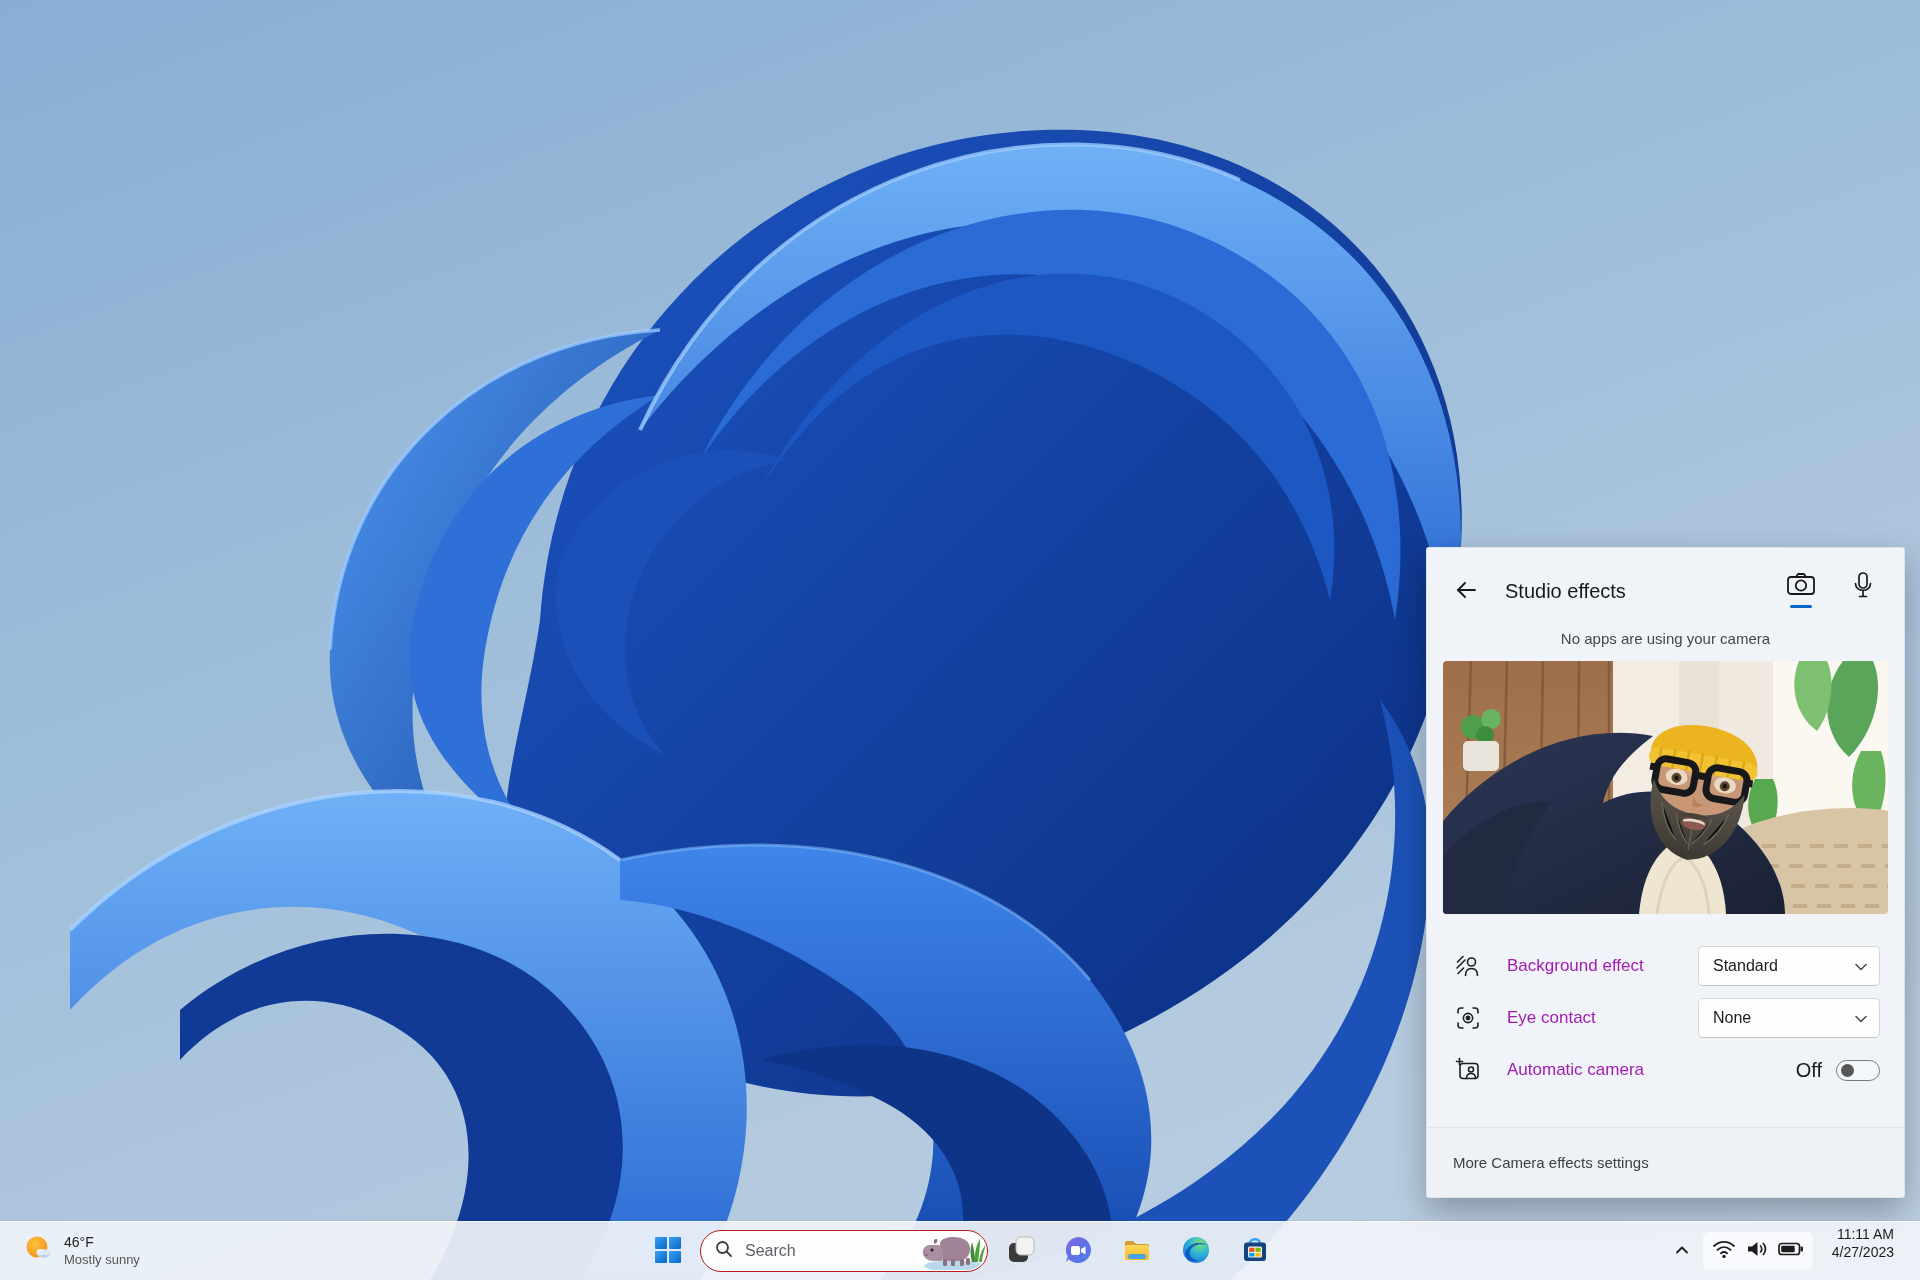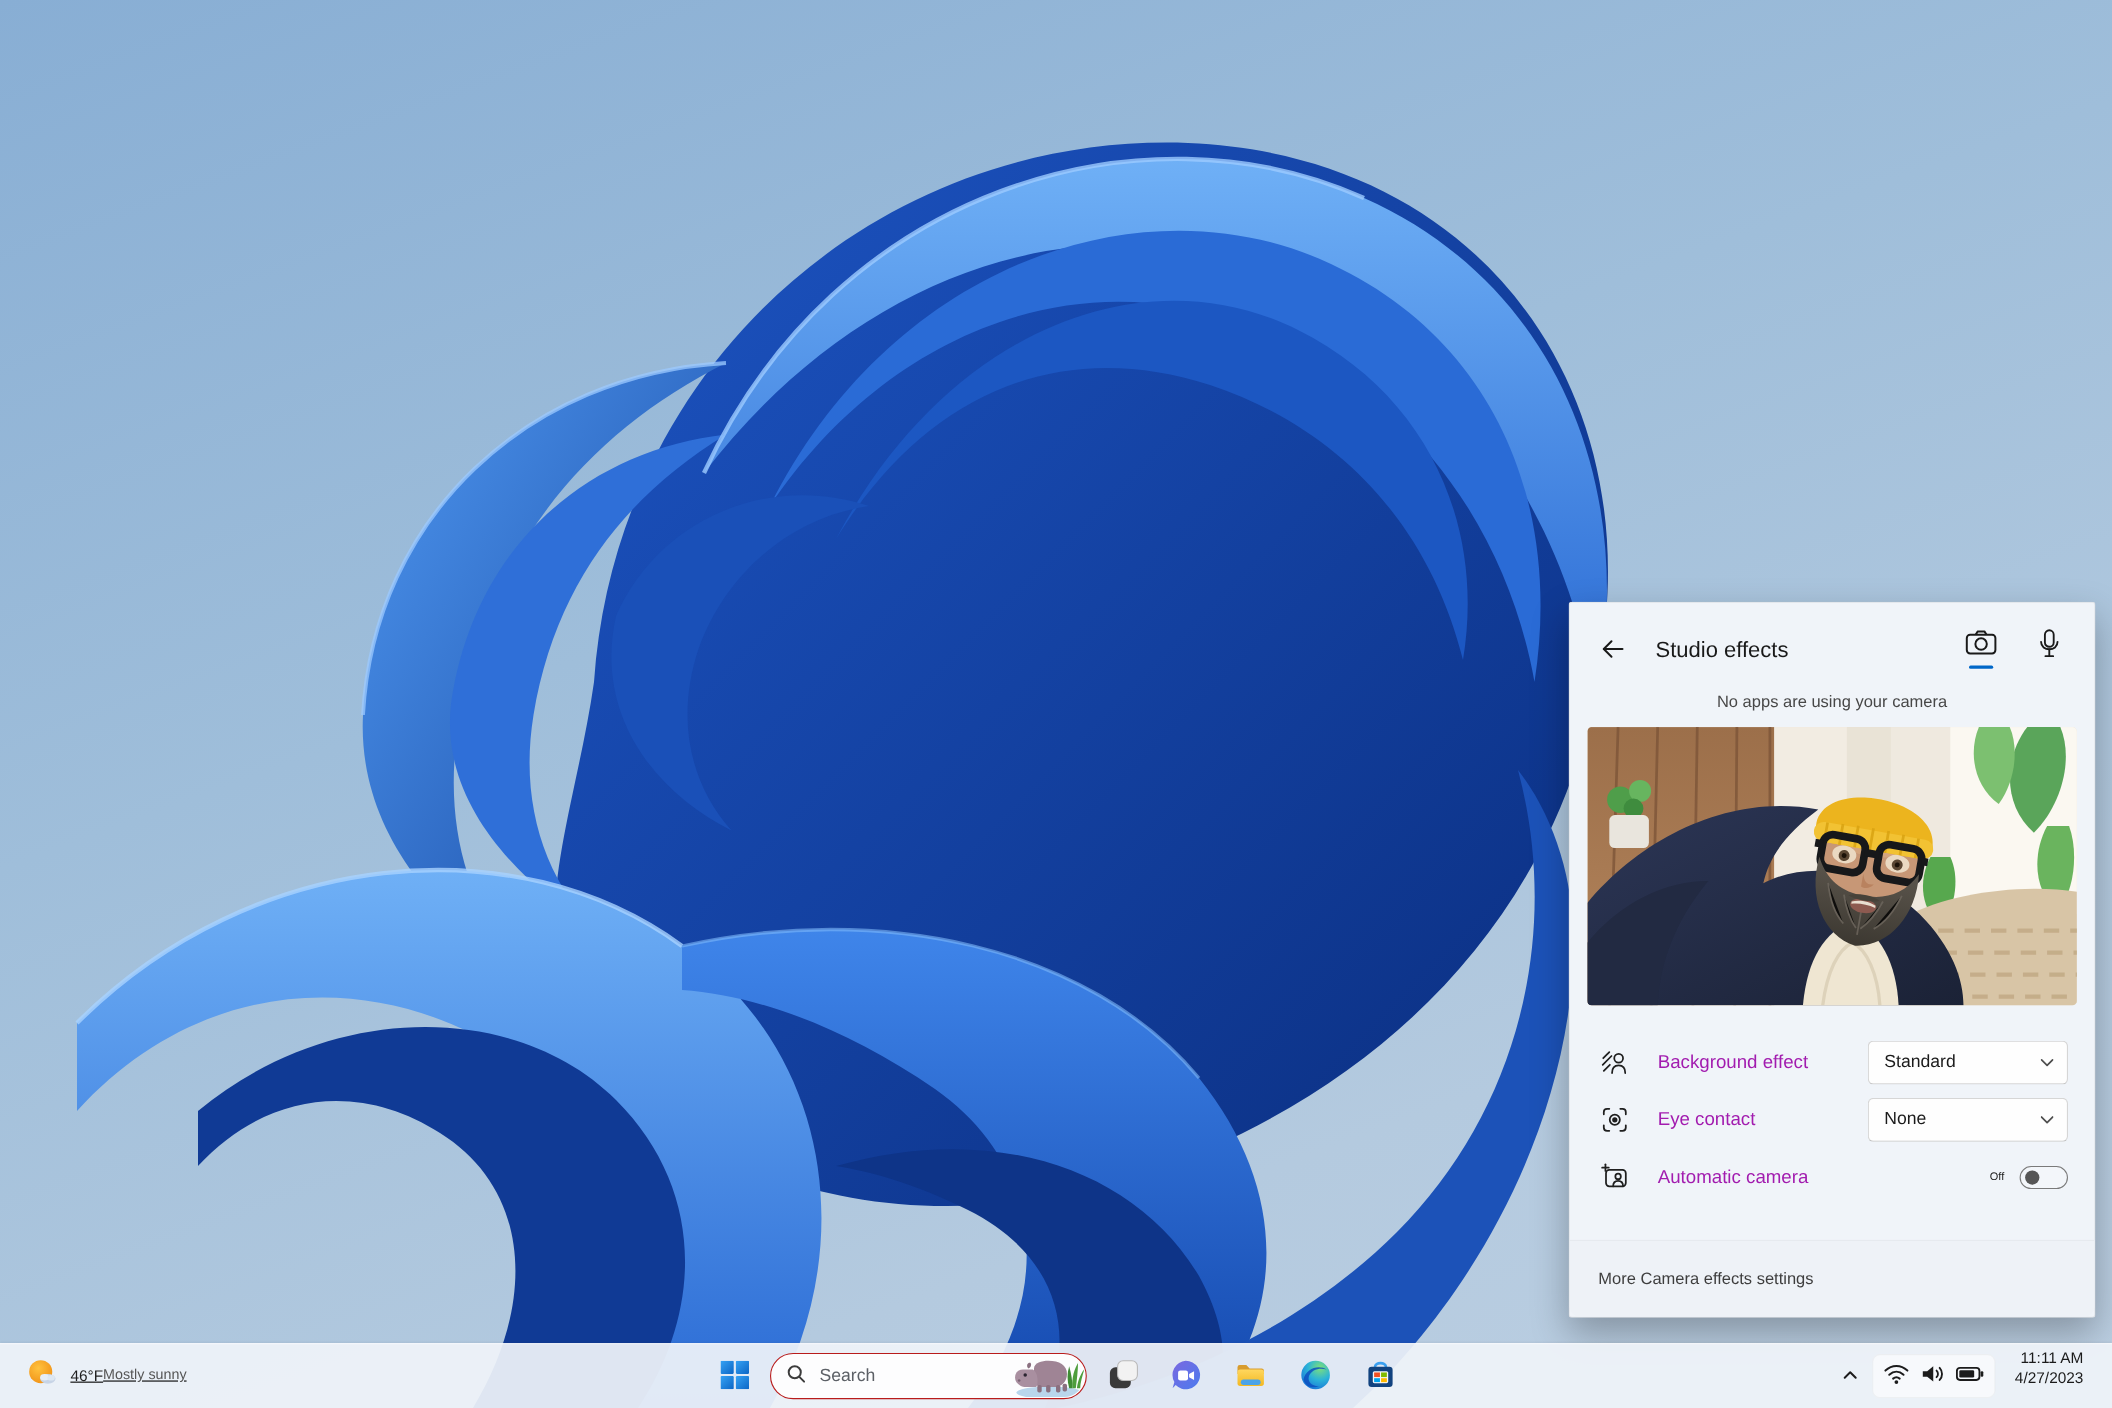--- a/index.html
+++ b/index.html
@@ -25,35 +25,35 @@
   .preview{margin:14px 16px 0 16px;height:253px;border-radius:4px;overflow:hidden;background:#e8e2d8;}
   .rows{margin-top:26px;}
   .row{display:flex;align-items:center;height:52px;padding:0 24px 0 28px;}
   .row-icon{width:26px;height:26px;flex:0 0 26px;display:flex;align-items:center;}
   .row-label{margin-left:26px;font-size:17px;color:#a21caf;}
   .row-control{margin-left:auto;display:flex;align-items:center;}
   .dropdown{width:182px;height:40px;background:#fefefe;border:1px solid #d6d6d6;border-bottom-color:#c2c2c2;
     border-radius:5px;display:flex;align-items:center;padding:0 12px 0 14px;box-sizing:border-box;cursor:pointer;}
   .dropdown-value{font-size:16px;color:#1b1b1b;}
   .dropdown-chevron{margin-left:auto;}
-  .off-label{font-size:10px;color:#1b1b1b;margin-right:14px;margin-left:16px;}
+  .off-label{font-size:20px;color:#1b1b1b;margin-right:14px;margin-left:16px;}
   .toggle{width:44px;height:21px;border:1px solid #7a7a7a;border-radius:12px;background:#f3f6fa;
     position:relative;cursor:pointer;box-sizing:border-box;}
   .toggle-knob{position:absolute;left:4px;top:3px;width:13px;height:13px;border-radius:50%;background:#565656;}
   .panel-footer{position:absolute;left:0;right:0;bottom:0;height:69px;border-top:1px solid #e1e4e9;
     display:flex;align-items:center;padding-left:26px;border-radius:0 0 9px 9px;background:#eef2f7;}
   .footer-link{font-size:15px;color:#3e3e3e;cursor:pointer;}
 
   
   .taskbar{position:absolute;left:0;right:0;bottom:0;height:58px;
     background:rgba(239,243,249,.93);border-top:1px solid rgba(255,255,255,.55);
     box-shadow:0 -1px 2px rgba(0,0,0,.05);}
   .weather{position:absolute;left:14px;top:0;height:58px;display:flex;align-items:center;gap:10px;
     padding:0 8px;cursor:pointer;}
-  .weather-texts{display:flex;line-height:1.25;text-decoration:underline;}
+  .weather-texts{display:flex;flex-direction:column;line-height:1.25;}
   .weather-temp{font-size:14px;color:#1e1e1e;}
   .weather-cond{font-size:13px;color:#555;}
   .tb-btn{position:absolute;top:7px;width:44px;height:44px;border:none;background:transparent;border-radius:6px;
     display:flex;align-items:center;justify-content:center;padding:0;cursor:pointer;}
   .search-pill{position:absolute;left:700px;top:8px;width:288px;height:42px;background:#fdfdfe;
     border:1px solid #b91c1c;border-radius:21px;display:flex;align-items:center;box-sizing:border-box;
     padding-left:14px;cursor:text;overflow:hidden;}
   .search-pill input{border:none;outline:none;background:transparent;font-size:16px;color:#333;
     margin-left:10px;flex:1;font-family:"Liberation Sans",sans-serif;}
   .search-pill input::placeholder{color:#5c6066;opacity:1;}

